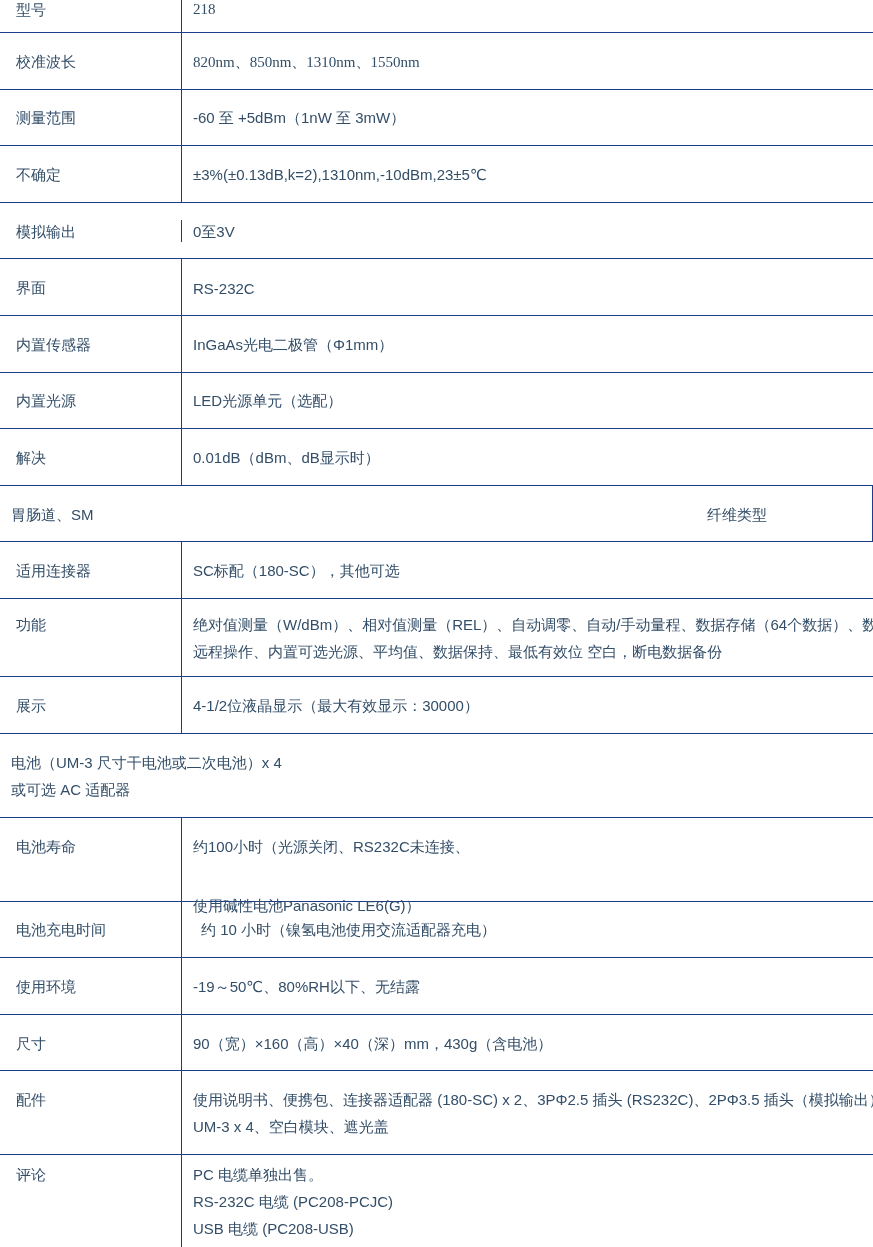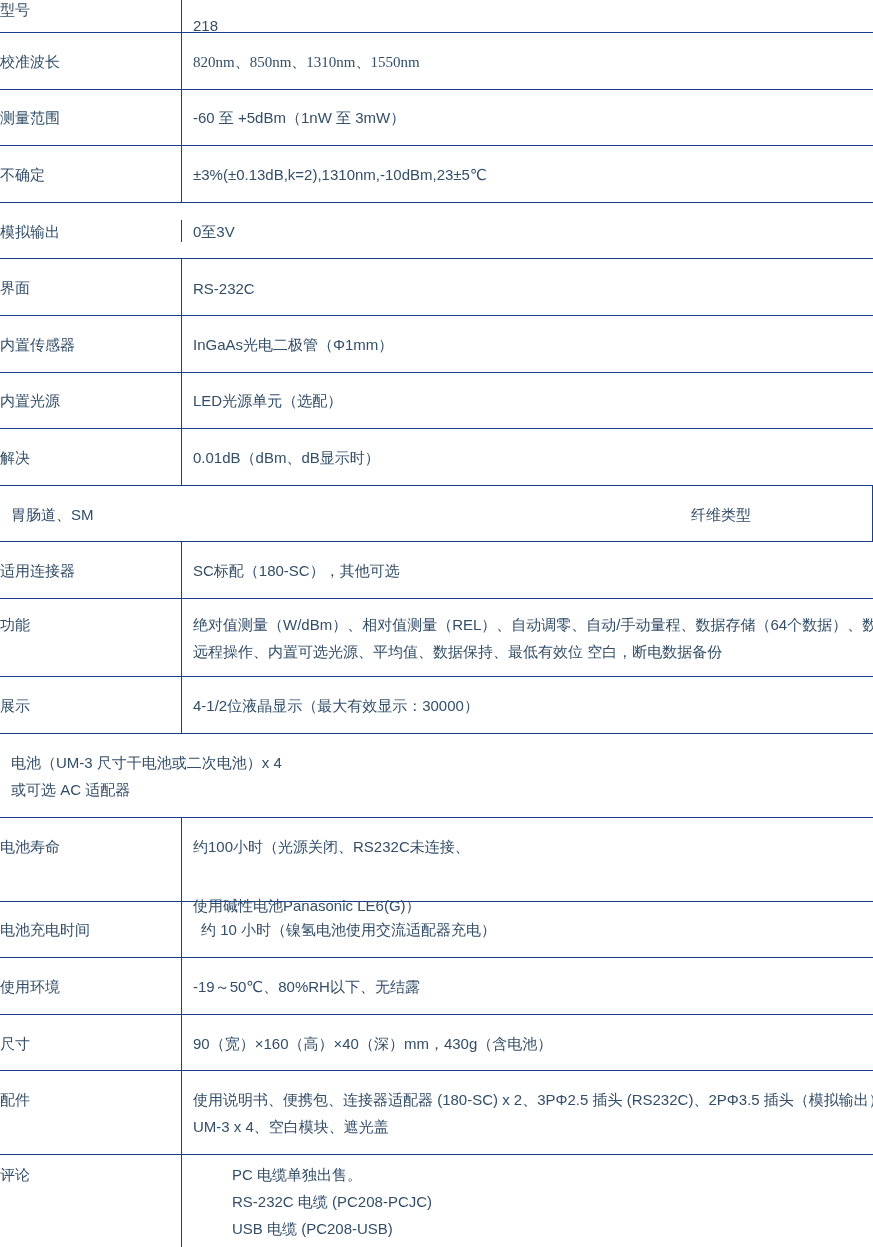--- a/index.html
+++ b/index.html
@@ -20,32 +20,32 @@
     border-bottom:1px solid var(--border-color);
   }
   .row.last{border-bottom:none;}
   .cell{
     display:flex;flex-direction:column;justify-content:center;
     box-sizing:border-box;padding-top:3px;
   }
   .label-cell{
     flex:0 0 182px;width:182px;
     border-right:1px solid var(--border-color);
-    padding-left:0;
+    padding-left:16px;
   }
   .value-cell{flex:1 1 auto;min-width:0;padding-left:11px;overflow:visible;}
   .value-line{white-space:nowrap;}
 </style>
 </head>
 <body>
 
 <div id="spec-table">
     <div class="row" style="height: 33px;">
       <div class="cell label-cell" style="justify-content: flex-start; padding-top: 0px; line-height: 19px;">型号</div>
-      <div class="cell value-cell" style="justify-content: flex-start; padding-top: 16px; line-height: 19px;">
+      <div class="cell value-cell" style="justify-content: flex-start; padding-top: 0px; line-height: 19px; font-family: Liberation Serif, serif;">
         <div class="value-line">218</div>
       </div>
     </div>
     <div class="row" style="height: 56.6px; font-family: Liberation Serif, serif;">
       <div class="cell label-cell">校准波长</div>
       <div class="cell value-cell">
         <div class="value-line">820nm、850nm、1310nm、1550nm</div>
       </div>
     </div>
     <div class="row" style="height: 56.6px;">
@@ -146,21 +146,21 @@
         <div class="value-line">90（宽）×160（高）×40（深）mm，430g（含电池）</div>
       </div>
     </div>
     <div class="row" style="height: 84px;">
       <div class="cell label-cell" style="justify-content: flex-start; padding-top: 15px; line-height: 27px;">配件</div>
       <div class="cell value-cell" style="justify-content: flex-start; padding-top: 15px; line-height: 27px;">
         <div class="value-line">使用说明书、便携包、连接器适配器 (180-SC) x 2、3PΦ2.5 插头 (RS232C)、2PΦ3.5 插头（模拟输出）、</div>
         <div class="value-line">UM-3 x 4、空白模块、遮光盖</div>
       </div>
     </div>
-    <div class="row last" style="height: 92px; gap: 39px;">
+    <div class="row last" style="height: 92px;">
       <div class="cell label-cell" style="justify-content: flex-start; padding-top: 6px; line-height: 27px;">评论</div>
       <div class="cell value-cell" style="justify-content: flex-start; padding-top: 6px; line-height: 27px;">
         <div class="value-line">PC 电缆单独出售。</div>
         <div class="value-line">RS-232C 电缆 (PC208-PCJC)</div>
         <div class="value-line">USB 电缆 (PC208-USB)</div>
       </div>
     </div>
   </div>
 
 </body></html>

